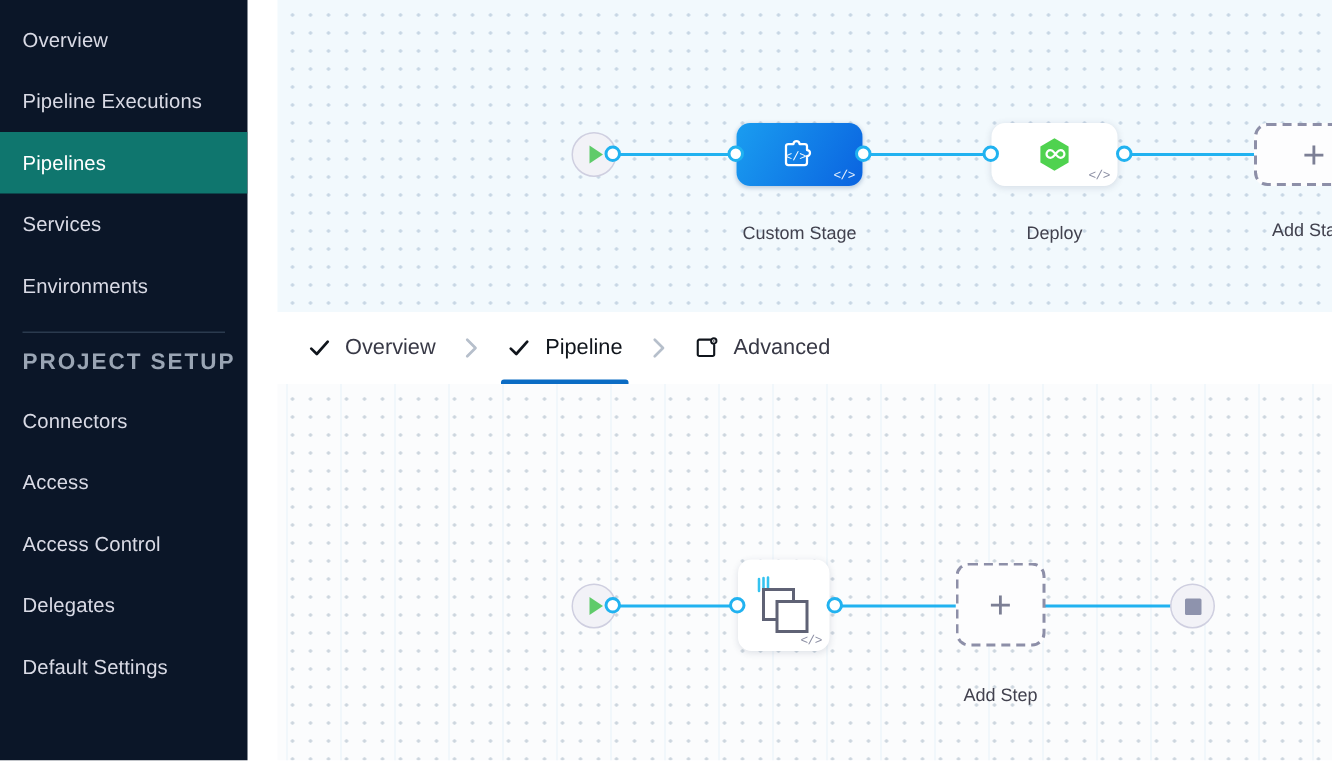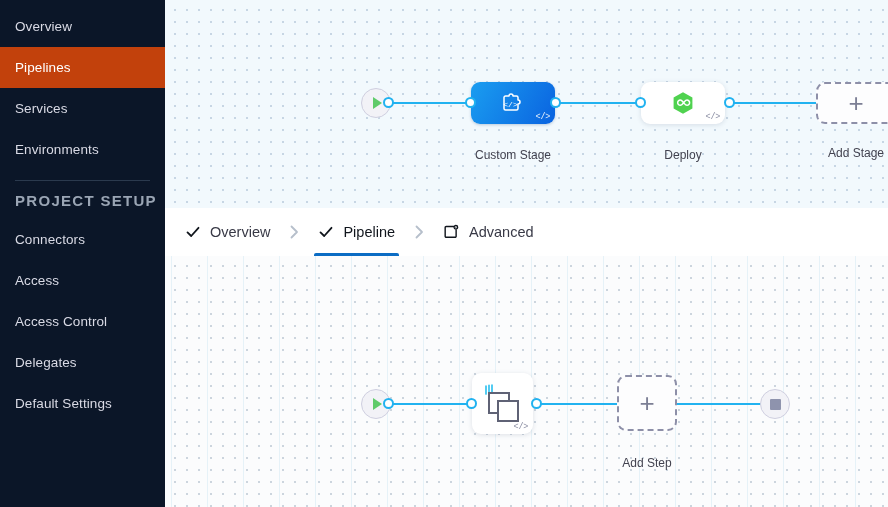--- a/index.html
+++ b/index.html
@@ -8,20 +8,21 @@
     margin: 0; padding: 0;
     width: 888px; height: 507px;
     overflow: hidden;
     font-family: "Liberation Sans", sans-serif;
     background: #ffffff;
   }
   #app {
     position: relative;
     width: 888px; height: 507px;
     display: flex;
+    gap: 20px;
   }
 
   
   #sidebar {
     width: 165px;
     height: 507px;
     background: #0b1628;
     flex: 0 0 165px;
     padding-top: 6px;
     position: relative;
@@ -32,21 +33,21 @@
     display: flex;
     align-items: center;
     padding-left: 15px;
     color: #d9dae5;
     font-size: 13.5px;
     letter-spacing: .1px;
     cursor: pointer;
     white-space: nowrap;
   }
   .nav-item.active {
-    background: #c2410c;
+    background: #0f766e;
     color: #ffffff;
   }
   .nav-divider {
     height: 1px;
     background: #2b3a4e;
     margin: 10px 15px 0 15px;
   }
   .nav-section {
     color: #9aa5b4;
     font-size: 15px;
@@ -218,20 +219,23 @@
 </style>
 </head>
 <body>
 
 <div id="app">
 
   <nav id="sidebar">
     <div class="nav-item">
       <span>Overview</span>
     </div>
+    <div class="nav-item">
+      <span>Pipeline Executions</span>
+    </div>
     <div class="nav-item active">
       <span>Pipelines</span>
     </div>
     <div class="nav-item">
       <span>Services</span>
     </div>
     <div class="nav-item">
       <span>Environments</span>
     </div>
 

